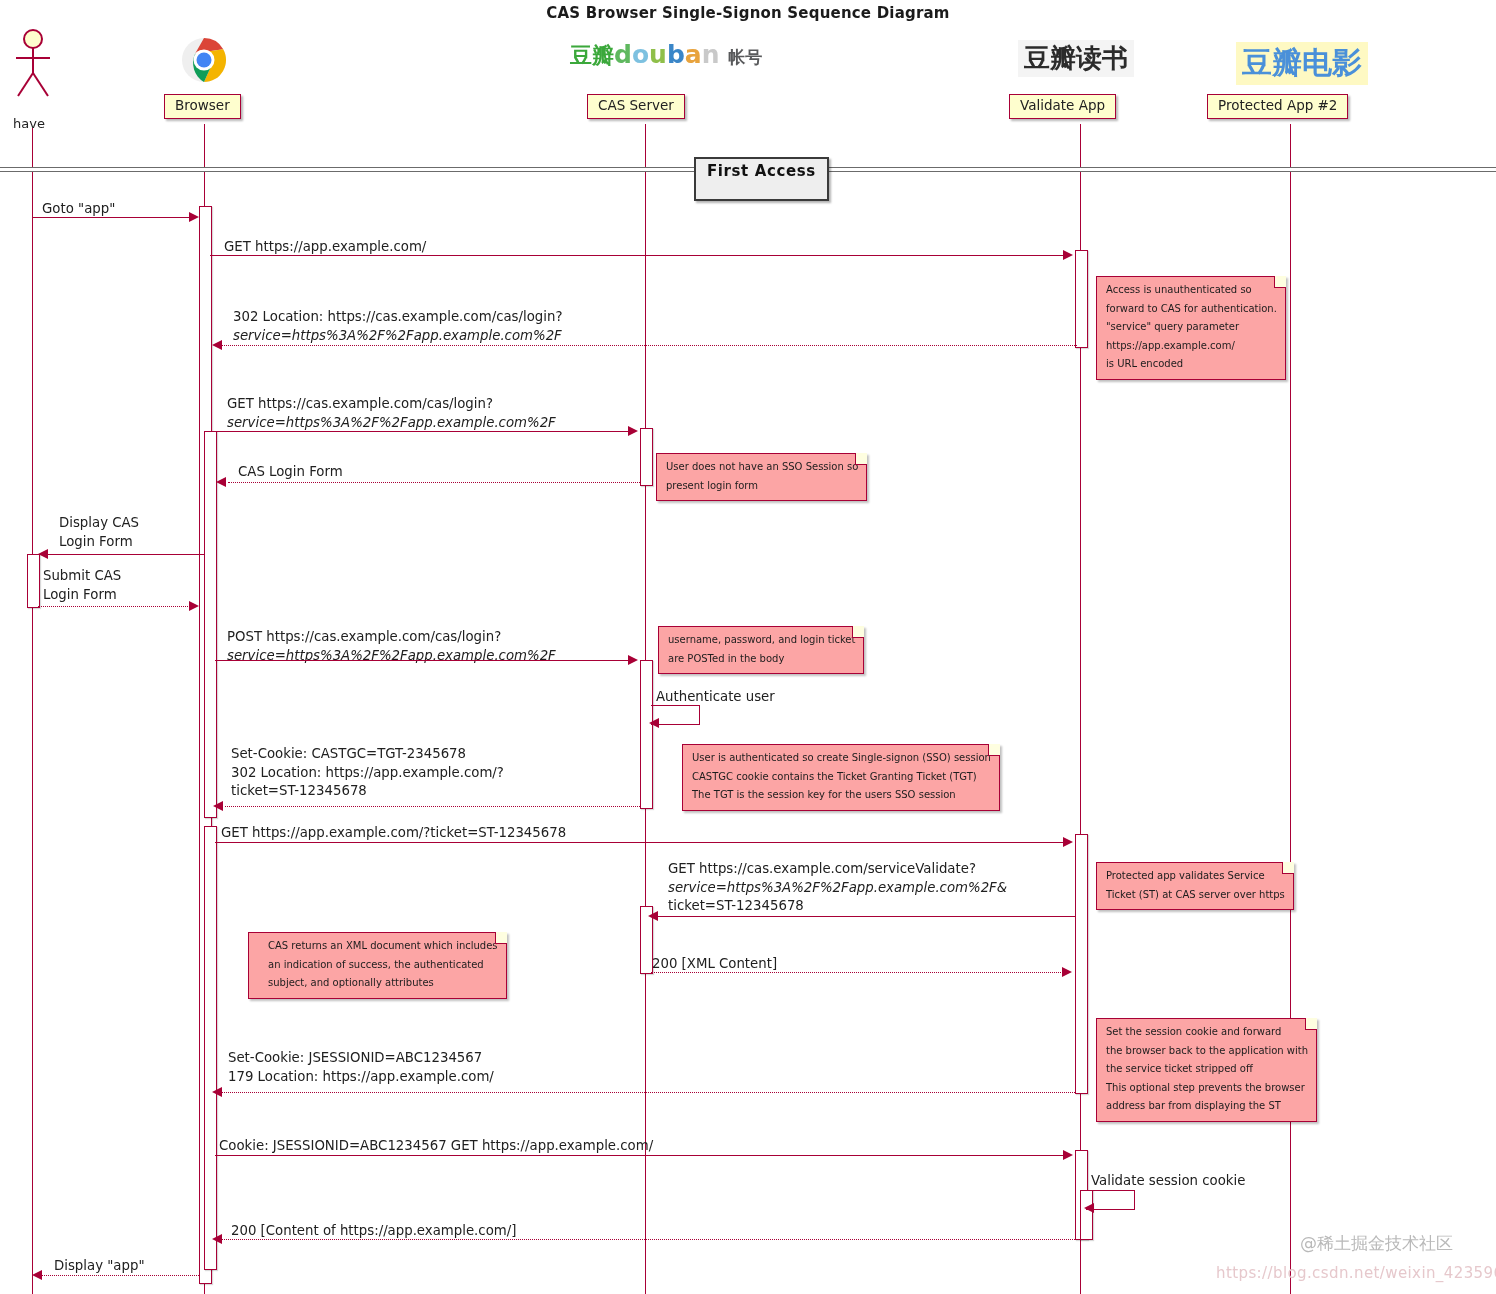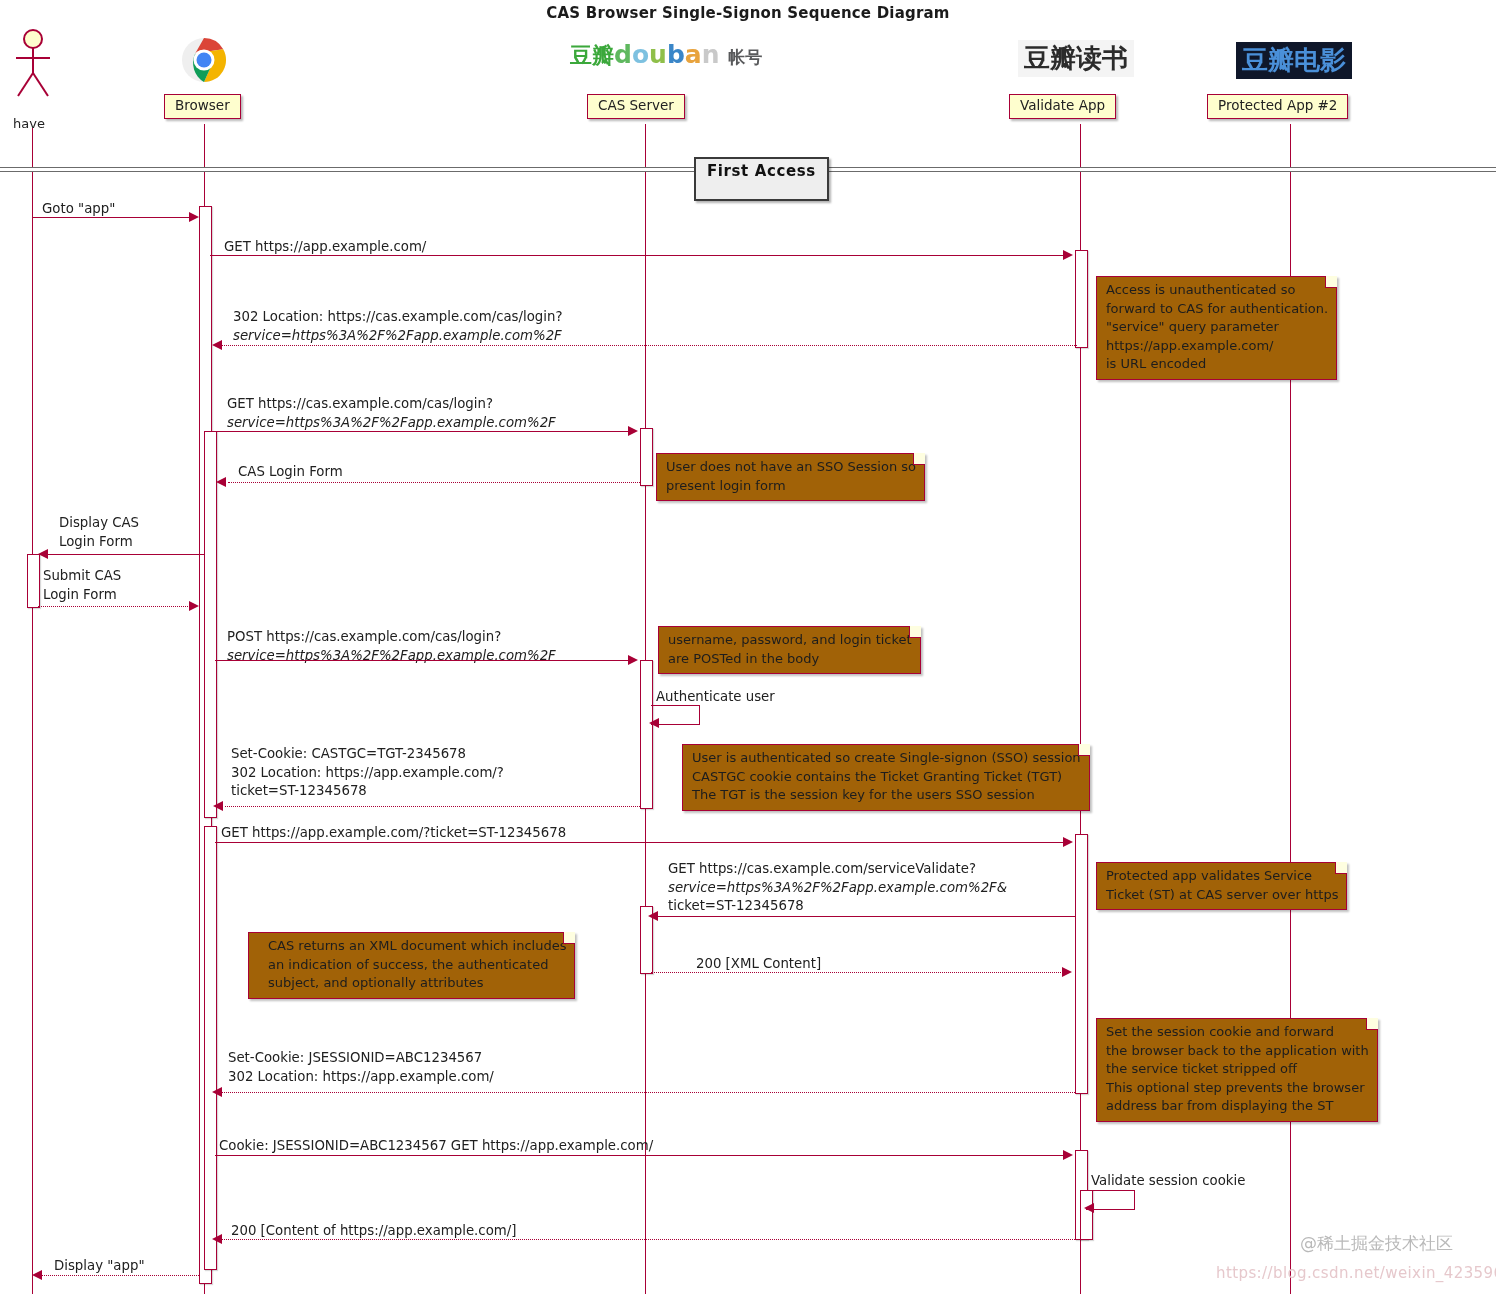--- a/index.html
+++ b/index.html
@@ -31,21 +31,21 @@
   .logo-douban{font-size:25px;line-height:1;font-weight:bold;margin-left:24px;}
   .logo-douban .cn{color:#3BA83B;font-size:22px;font-family:"DejaVu Sans",sans-serif;}
   .logo-douban .d1{color:#5fb85f;}
   .logo-douban .o{color:#7dc1e0;}
   .logo-douban .u{color:#8fbf4a;}
   .logo-douban .b{color:#3a86c8;}
   .logo-douban .a{color:#e8a33d;}
   .logo-douban .n{color:#c9c9c9;}
   .logo-douban .zh{color:#58595b;font-size:17px;}
   .logo-read{font-size:26px;font-weight:bold;color:#2b2b2b;background:#f4f4f4;padding:1px 6px;}
-  .logo-movie{font-size:26px;font-weight:bold;color:#4a90d9;background:#0f172a;padding:1px 6px;}
+  .logo-movie{font-size:30px;font-weight:bold;color:#4a90d9;background:#fef9c3;padding:1px 6px;}
 
   
   .chrome{position:absolute;}
 
   
   .divider-line{position:absolute;height:3px;background:#fff;border-top:1px solid #6b6b6b;border-bottom:1px solid #6b6b6b;}
   .divider-box{
     position:absolute; background:#EEEEEE; border:2px solid #3a3a3a;
     box-shadow:2px 2px 2px rgba(0,0,0,.3);
     font-size:15px;font-weight:bold;color:#111;padding:3px 11px 19px 11px;white-space:nowrap;
@@ -63,23 +63,23 @@
   .arrow-l{border-top:5px solid transparent;border-bottom:5px solid transparent;border-right:10px solid #A80036;}
 
   .msg-label{position:absolute;font-size:13.3px;color:#202020;white-space:pre;line-height:18.5px;}
   .msg-label i{font-style:italic;}
 
   
   .selfmsg{position:absolute;border:1px solid #A80036;border-left:none;height:18px;}
 
   
   .note{
-    position:absolute;background:#a16207;border:1px solid #A80036;
+    position:absolute;background:#fca5a5;border:1px solid #A80036;
     box-shadow:2px 2px 2px rgba(0,0,0,.25);
-    font-size:13px;color:#1d1d1d;line-height:18.5px;
+    font-size:10px;color:#1d1d1d;line-height:18.5px;
     padding:4px 8px 5px 9px;white-space:pre;
   }
   .note .fold{
     position:absolute;right:-1px;top:-1px;width:11px;height:11px;
     background:#FEFEE0;border-left:1px solid #A80036;border-bottom:1px solid #A80036;
   }
 
   
   .wm1{position:absolute;font-size:17px;color:#b9b9b9;white-space:nowrap;}
   .wm2{position:absolute;font-size:15px;color:#e6c8cc;white-space:nowrap;letter-spacing:.4px;}
@@ -203,26 +203,26 @@
   <div class="msg-label" style="left:221px;top:824px;">GET https://app.example.com/?ticket=ST-12345678</div>
   <div class="msg-line" style="left:215px;top:842px;width:850px;"></div>
   <div class="arrow-r" style="left:1063px;top:837px;"></div>
 
   <div class="msg-label" style="left:668px;top:860px;">GET https://cas.example.com/serviceValidate?
 <i>service=https%3A%2F%2Fapp.example.com%2F&amp;</i>
 ticket=ST-12345678</div>
   <div class="msg-line" style="left:651px;top:916px;width:424px;"></div>
   <div class="arrow-l" style="left:648px;top:911px;"></div>
 
-  <div class="msg-label" style="left:652px;top:955px;margin-left:44px;">200 [XML Content]</div>
+  <div class="msg-label" style="left:652px;top:955px;">200 [XML Content]</div>
   <div class="msg-line dashed" style="left:651px;top:972px;width:412px;"></div>
   <div class="arrow-r" style="left:1062px;top:967px;"></div>
 
   <div class="msg-label" style="left:228px;top:1049px;">Set-Cookie: JSESSIONID=ABC1234567
-302 Location: https://app.example.com/</div>
+179 Location: https://app.example.com/</div>
   <div class="msg-line dashed" style="left:222px;top:1092px;width:853px;"></div>
   <div class="arrow-l" style="left:212px;top:1087px;"></div>
 
   <div class="msg-label" style="left:219px;top:1137px;">Cookie: JSESSIONID=ABC1234567 GET https://app.example.com/</div>
   <div class="msg-line" style="left:215px;top:1155px;width:850px;"></div>
   <div class="arrow-r" style="left:1063px;top:1150px;"></div>
 
   <div class="msg-label" style="left:1091px;top:1172px;">Validate session cookie</div>
   <div class="selfmsg" style="left:1086px;top:1190px;width:48px;"></div>
   <div class="arrow-l" style="left:1084px;top:1203px;"></div>

